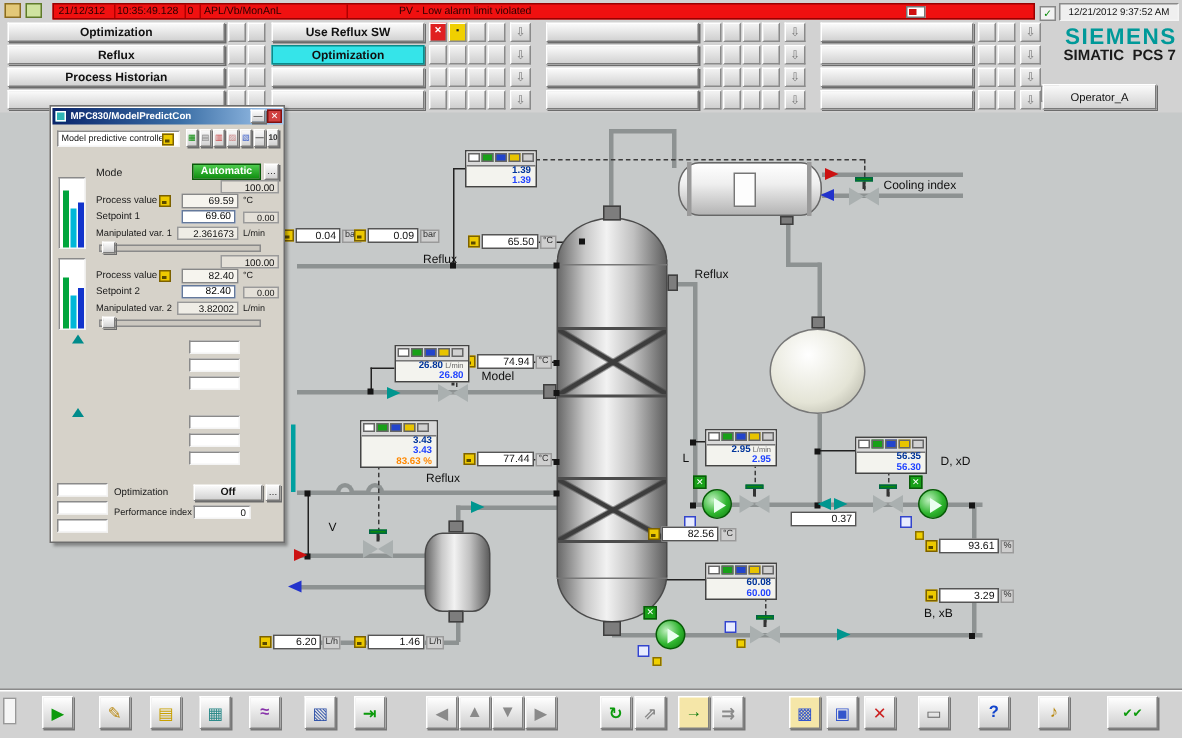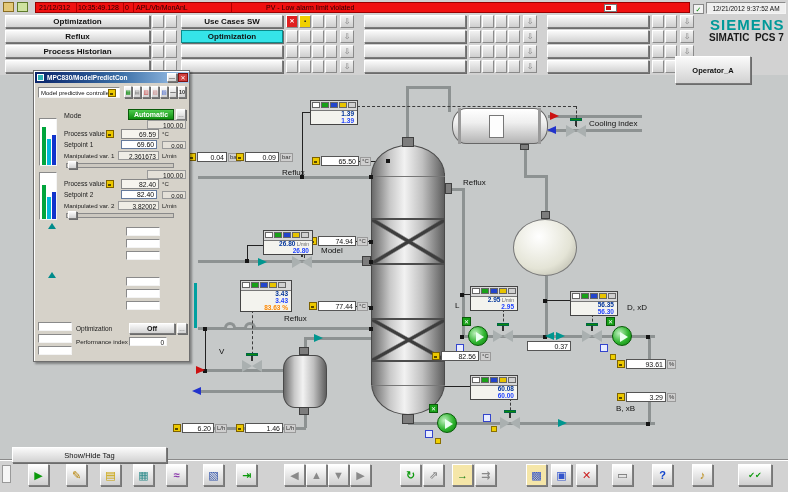--- a/index.html
+++ b/index.html
@@ -74,21 +74,21 @@
       <div class="abs cell" style="left: 165px; top: 15px; width: 12px; height: 13px;"></div>
       <div class="abs btn3d navbig" style="left: 5px; top: 30px; width: 145px; height: 13px;">Reflux</div>
       <div class="abs cell" style="left: 152px; top: 30px; width: 12px; height: 13px;"></div>
       <div class="abs cell" style="left: 165px; top: 30px; width: 12px; height: 13px;"></div>
       <div class="abs btn3d navbig" style="left: 5px; top: 45px; width: 145px; height: 13px;">Process Historian</div>
       <div class="abs cell" style="left: 152px; top: 45px; width: 12px; height: 13px;"></div>
       <div class="abs cell" style="left: 165px; top: 45px; width: 12px; height: 13px;"></div>
       <div class="abs btn3d navbig" style="left: 5px; top: 60px; width: 145px; height: 13px;"></div>
       <div class="abs cell" style="left: 152px; top: 60px; width: 12px; height: 13px;"></div>
       <div class="abs cell" style="left: 165px; top: 60px; width: 12px; height: 13px;"></div>
-      <div class="abs btn3d navbig" style="left: 181px; top: 15px; width: 102px; height: 13px;">Use Cases SW</div>
+      <div class="abs btn3d navbig" style="left: 181px; top: 15px; width: 102px; height: 13px;">Use Reflux SW</div>
       <div class="abs cell" style="left: 286px; top: 15px; width: 12px; height: 13px; background: rgb(224, 32, 32); color: rgb(255, 255, 255); font: bold 6px / 11px &quot;Liberation Sans&quot;, sans-serif; text-align: center;">✕</div>
       <div class="abs cell" style="left: 299px; top: 15px; width: 12px; height: 13px; background: rgb(240, 208, 0); color: rgb(34, 34, 34); font: bold 6px / 11px &quot;Liberation Sans&quot;, sans-serif; text-align: center;">▪</div>
       <div class="abs cell" style="left: 312px; top: 15px; width: 12px; height: 13px;"></div>
       <div class="abs cell" style="left: 325px; top: 15px; width: 12px; height: 13px;"></div>
       <div class="abs cell" style="left: 340px; top: 15px; width: 14px; height: 13px; color: rgb(120, 120, 120); font-size: 8px; text-align: center; line-height: 11px;">⇩</div>
       <div class="abs btn3d navbig" style="left: 181px; top: 30px; width: 102px; height: 13px; background: rgb(53, 228, 233); border-color: rgb(10, 138, 138);">Optimization</div>
       <div class="abs cell" style="left: 286px; top: 30px; width: 12px; height: 13px;"></div>
       <div class="abs cell" style="left: 299px; top: 30px; width: 12px; height: 13px;"></div>
       <div class="abs cell" style="left: 312px; top: 30px; width: 12px; height: 13px;"></div>
       <div class="abs cell" style="left: 325px; top: 30px; width: 12px; height: 13px;"></div>
@@ -145,21 +145,21 @@
       <div class="abs cell" style="left: 652px; top: 60px; width: 12px; height: 13px;"></div>
       <div class="abs cell" style="left: 665px; top: 60px; width: 12px; height: 13px;"></div>
       <div class="abs cell" style="left: 680px; top: 60px; width: 14px; height: 13px; color: rgb(120, 120, 120); font-size: 8px; text-align: center; line-height: 11px;">⇩</div>
     </div>
 
   <div class="abs" style="left:710px;top:16px;width:78px;font-size:15px;font-weight:bold;letter-spacing:1px;color:#009999;">SIEMENS</div>
   <div class="abs" style="left:709px;top:32px;width:79px;font-size:10px;font-weight:bold;color:#1a1a1a;white-space:pre;">SIMATIC  PCS 7</div>
   <div class="abs" style="left:694px;top:57px;width:12px;height:11px;background:#e8e8e8;border:1px solid #888;">
     <span class="abs" style="left:2px;top:3px;width:7px;height:4px;background:#9ab0c8;"></span>
   </div>
-  <div class="abs btn3d" style="left:675px;top:56px;width:76px;height:28px;font-size:7.5px;font-weight:bold;">Operator_A</div>
+  <div class="abs btn3d" style="left:695px;top:56px;width:76px;height:17px;font-size:7.5px;font-weight:normal;">Operator_A</div>
 
   <div id="process" class="abs" style="left: 0px; width: 788px; height: 492px; top: 0px;">
   <div class="abs pipe" style="left: 198px; top: 176px; width: 173px; height: 3px;"></div>
       <div class="abs pipe" style="left: 406px; top: 86px; width: 44px; height: 3px;"></div>
       <div class="abs pipe" style="left: 198px; top: 260px; width: 173px; height: 3px;"></div>
       <div class="abs pipe" style="left: 198px; top: 327px; width: 173px; height: 3px;"></div>
       <div class="abs pipe" style="left: 198px; top: 369px; width: 87px; height: 3px;"></div>
       <div class="abs pipe" style="left: 198px; top: 390px; width: 87px; height: 3px;"></div>
       <div class="abs pipe" style="left: 283px; top: 427px; width: 23px; height: 3px;"></div>
       <div class="abs pipe" style="left: 304px; top: 337px; width: 68px; height: 3px;"></div>
@@ -500,21 +500,20 @@
     <div class="abs sunken" style="left:4px;top:263px;width:34px;height:9px;"></div>
     <div class="abs sunken" style="left:4px;top:275px;width:34px;height:9px;"></div>
 
     <span class="abs fplabel" style="left:42px;top:254px;">Optimization</span>
     <div class="abs btn3d" style="left:95px;top:252px;width:46px;height:11px;font-size:7px;font-weight:bold;">Off</div>
     <div class="abs btn3d" style="left:143px;top:252px;width:10px;height:11px;font-size:6px;">…</div>
     <span class="abs fplabel" style="left:42px;top:267px;font-size:6.2px;">Performance index</span>
     <div class="abs sunken fpval" style="left:95px;top:266px;width:38px;height:9px;font-size:6.5px;">0</div>
   </div>
 
-  <div class="abs btn3d" style="left:12px;top:447px;width:155px;height:16px;font-size:7.5px;z-index:25;">Show/Hide Tag</div>
 
   <div class="abs" style="left:0;top:460px;width:788px;height:32px;background:#d2d2d2;border-top:1px solid #fff;box-shadow:0 -1px 0 #8a8a8a;z-index:20;"></div>
   <div class="abs" style="left:2px;top:465px;width:9px;height:18px;background:#f6f6f6;border:1px solid #999;z-index:21;"></div>
   <div id="toolbar" class="abs" style="left:0;top:464px;width:788px;height:24px;z-index:21;">
       <div class="abs tb" style="left: 28px; top: 0px; width: 21px; height: 22px; color: rgb(12, 154, 12); font-size: 11px;">▶</div>
       <div class="abs tb" style="left: 66px; top: 0px; width: 21px; height: 22px; color: rgb(184, 134, 11); font-size: 11px;">✎</div>
       <div class="abs tb" style="left: 100px; top: 0px; width: 21px; height: 22px; color: rgb(200, 160, 0); font-size: 11px;">▤</div>
       <div class="abs tb" style="left: 133px; top: 0px; width: 21px; height: 22px; color: rgb(46, 139, 139); font-size: 11px;">▦</div>
       <div class="abs tb" style="left: 166px; top: 0px; width: 21px; height: 22px; color: rgb(136, 51, 170); font-size: 11px;">≈</div>
       <div class="abs tb" style="left: 203px; top: 0px; width: 21px; height: 22px; color: rgb(51, 85, 170); font-size: 11px;">▧</div>

